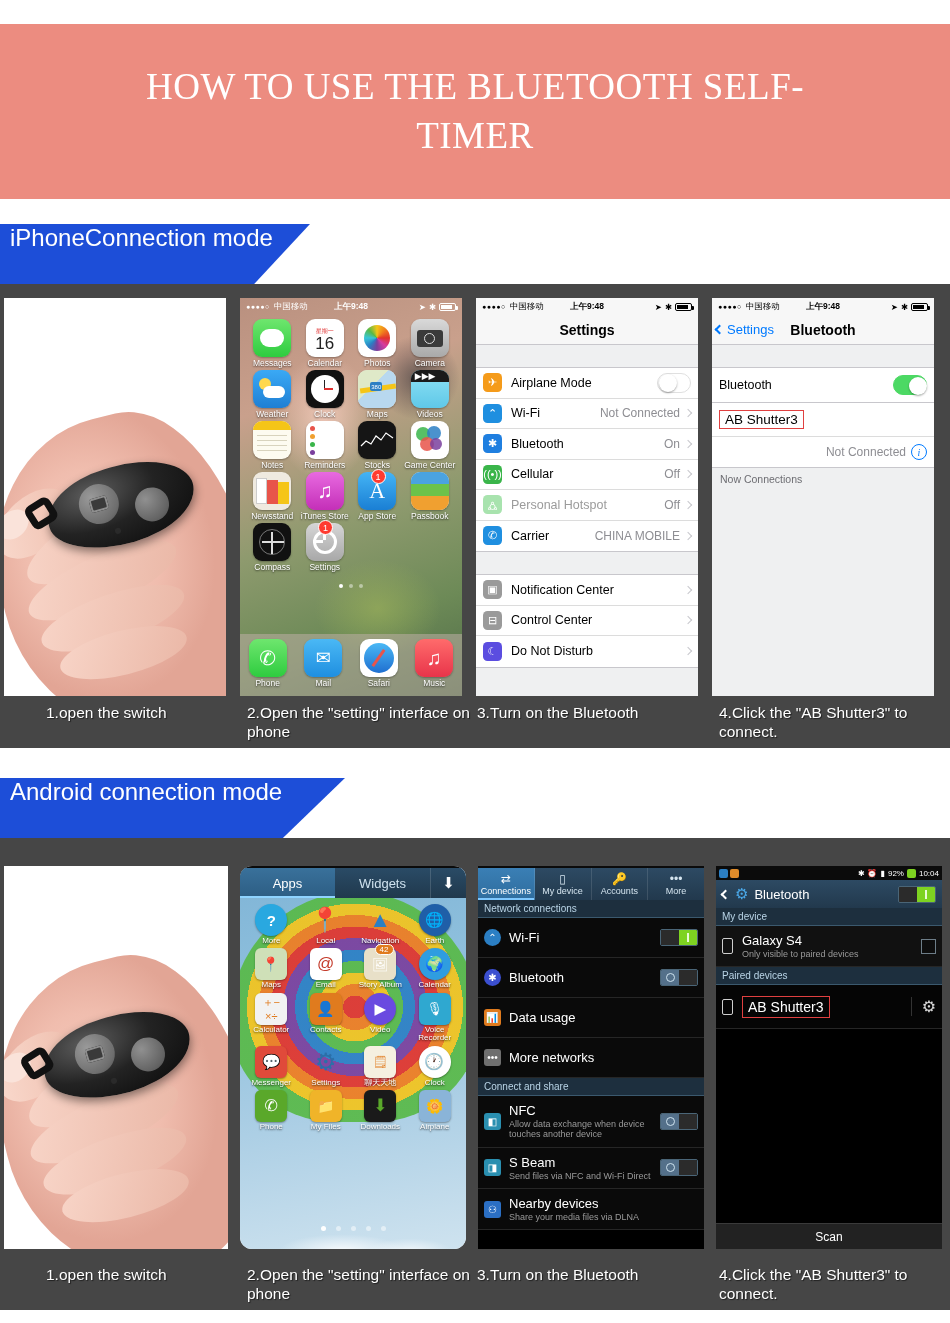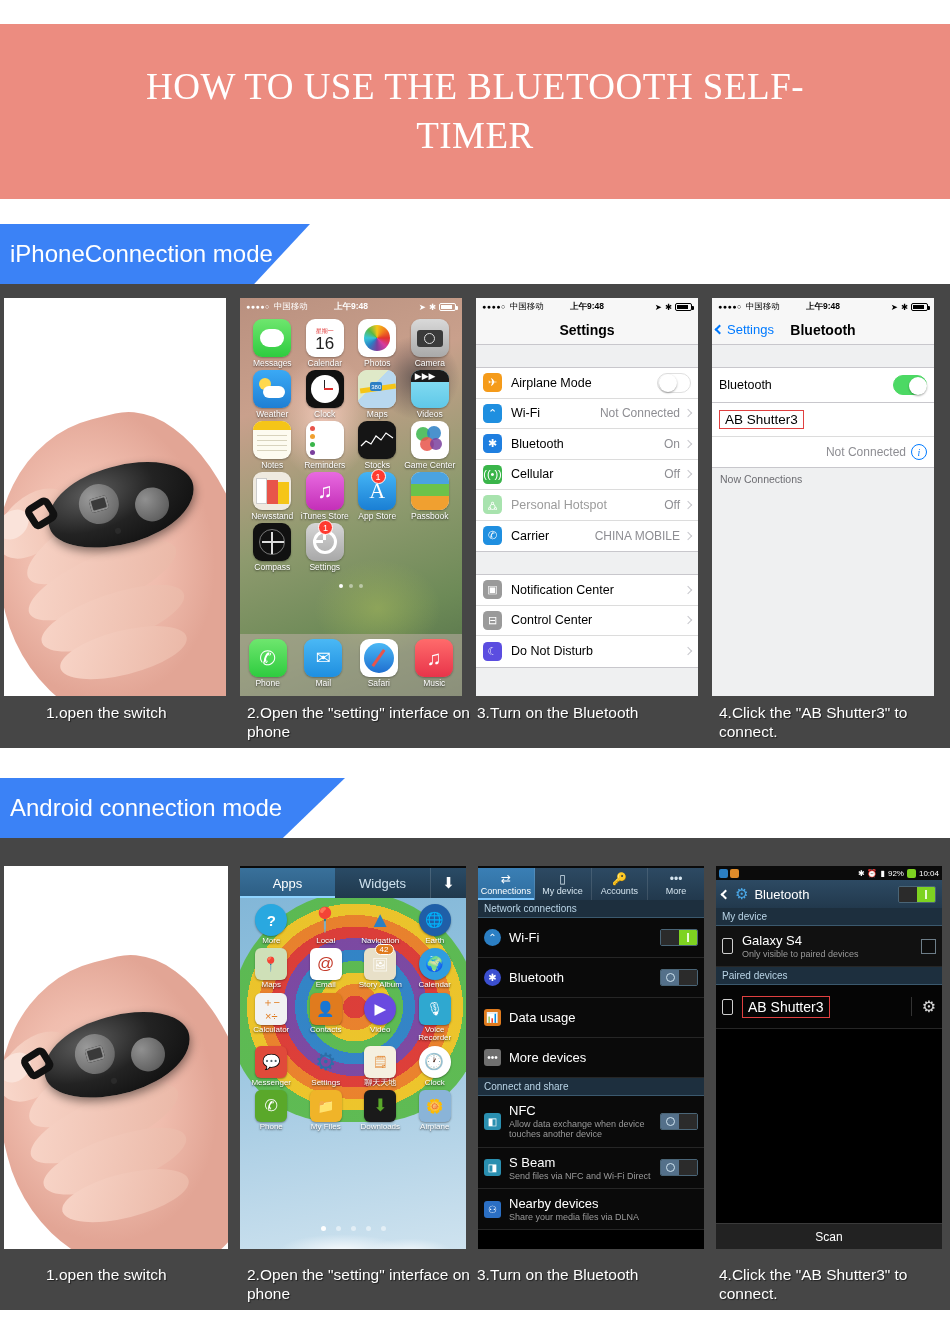--- a/index.html
+++ b/index.html
@@ -15,22 +15,22 @@
     background:#ec8c80; display:flex; align-items:center; justify-content:center;
   }
   .banner-title {
     color:#ffffff; font-family:"Liberation Serif", serif;
     font-size:37px; line-height:1.32; letter-spacing:.5px;
     text-align:center; font-weight:400; width:760px;
   }
 
   
   .section-tag {
-    position:absolute; height:60px; background:#3b82f6;
-    display:flex; align-items:center;
+    position:absolute; height:60px; background:#1d4ed8;
+    display:flex; align-items:flex-start;
     -webkit-clip-path: polygon(0 0, 100% 0, 82% 100%, 0 100%);
     clip-path: polygon(0 0, 100% 0, 82% 100%, 0 100%);
   }
   .section-tag span {
     color:#ffffff; font-size:24px; padding-left:10px; white-space:nowrap;
   }
 
   
   .strip { position:absolute; left:0; background:#464646; }
   .panels { position:absolute; display:flex; gap:0; }
@@ -652,21 +652,21 @@
     </div>
     <div class="remote" style="left:38px; top:150px;">
       <div class="remote-loop"></div>
       <div class="btn-shutter"></div>
       <div class="btn-power"></div>
       <div class="led"></div>
     </div>
   </div>
   <div style="width:12px"></div>
 
-  <div class="panel" style="width:226px;height:383px;">
+  <div class="panel" style="width:226px;height:383px;border-radius:12px;">
     <div class="and-status" style="margin-top:-12px">
       
       
       
       
       
       
       
       
     </div>
@@ -822,21 +822,21 @@
             <span class="l"></span>
             <span class="r"></span>
           </span>
       </div>
       <div class="and-row">
         <span class="and-ico" style="background:#e07b1e">📊</span>
         <span class="and-txt and-t1">Data usage</span>
       </div>
       <div class="and-row">
         <span class="and-ico" style="background:#6f6f6f">•••</span>
-        <span class="and-txt and-t1">More devices</span>
+        <span class="and-txt and-t1">More networks</span>
       </div>
 
       <div class="and-sect">Connect and share</div>
 
       <div class="and-row">
         <span class="and-ico" style="background:#2a8fb0">◧</span>
         <span class="and-txt">
           <span class="and-t1" style="display:block">NFC</span>
           <span class="and-t2" style="display:block">Allow data exchange when device touches another device</span>
         </span>

